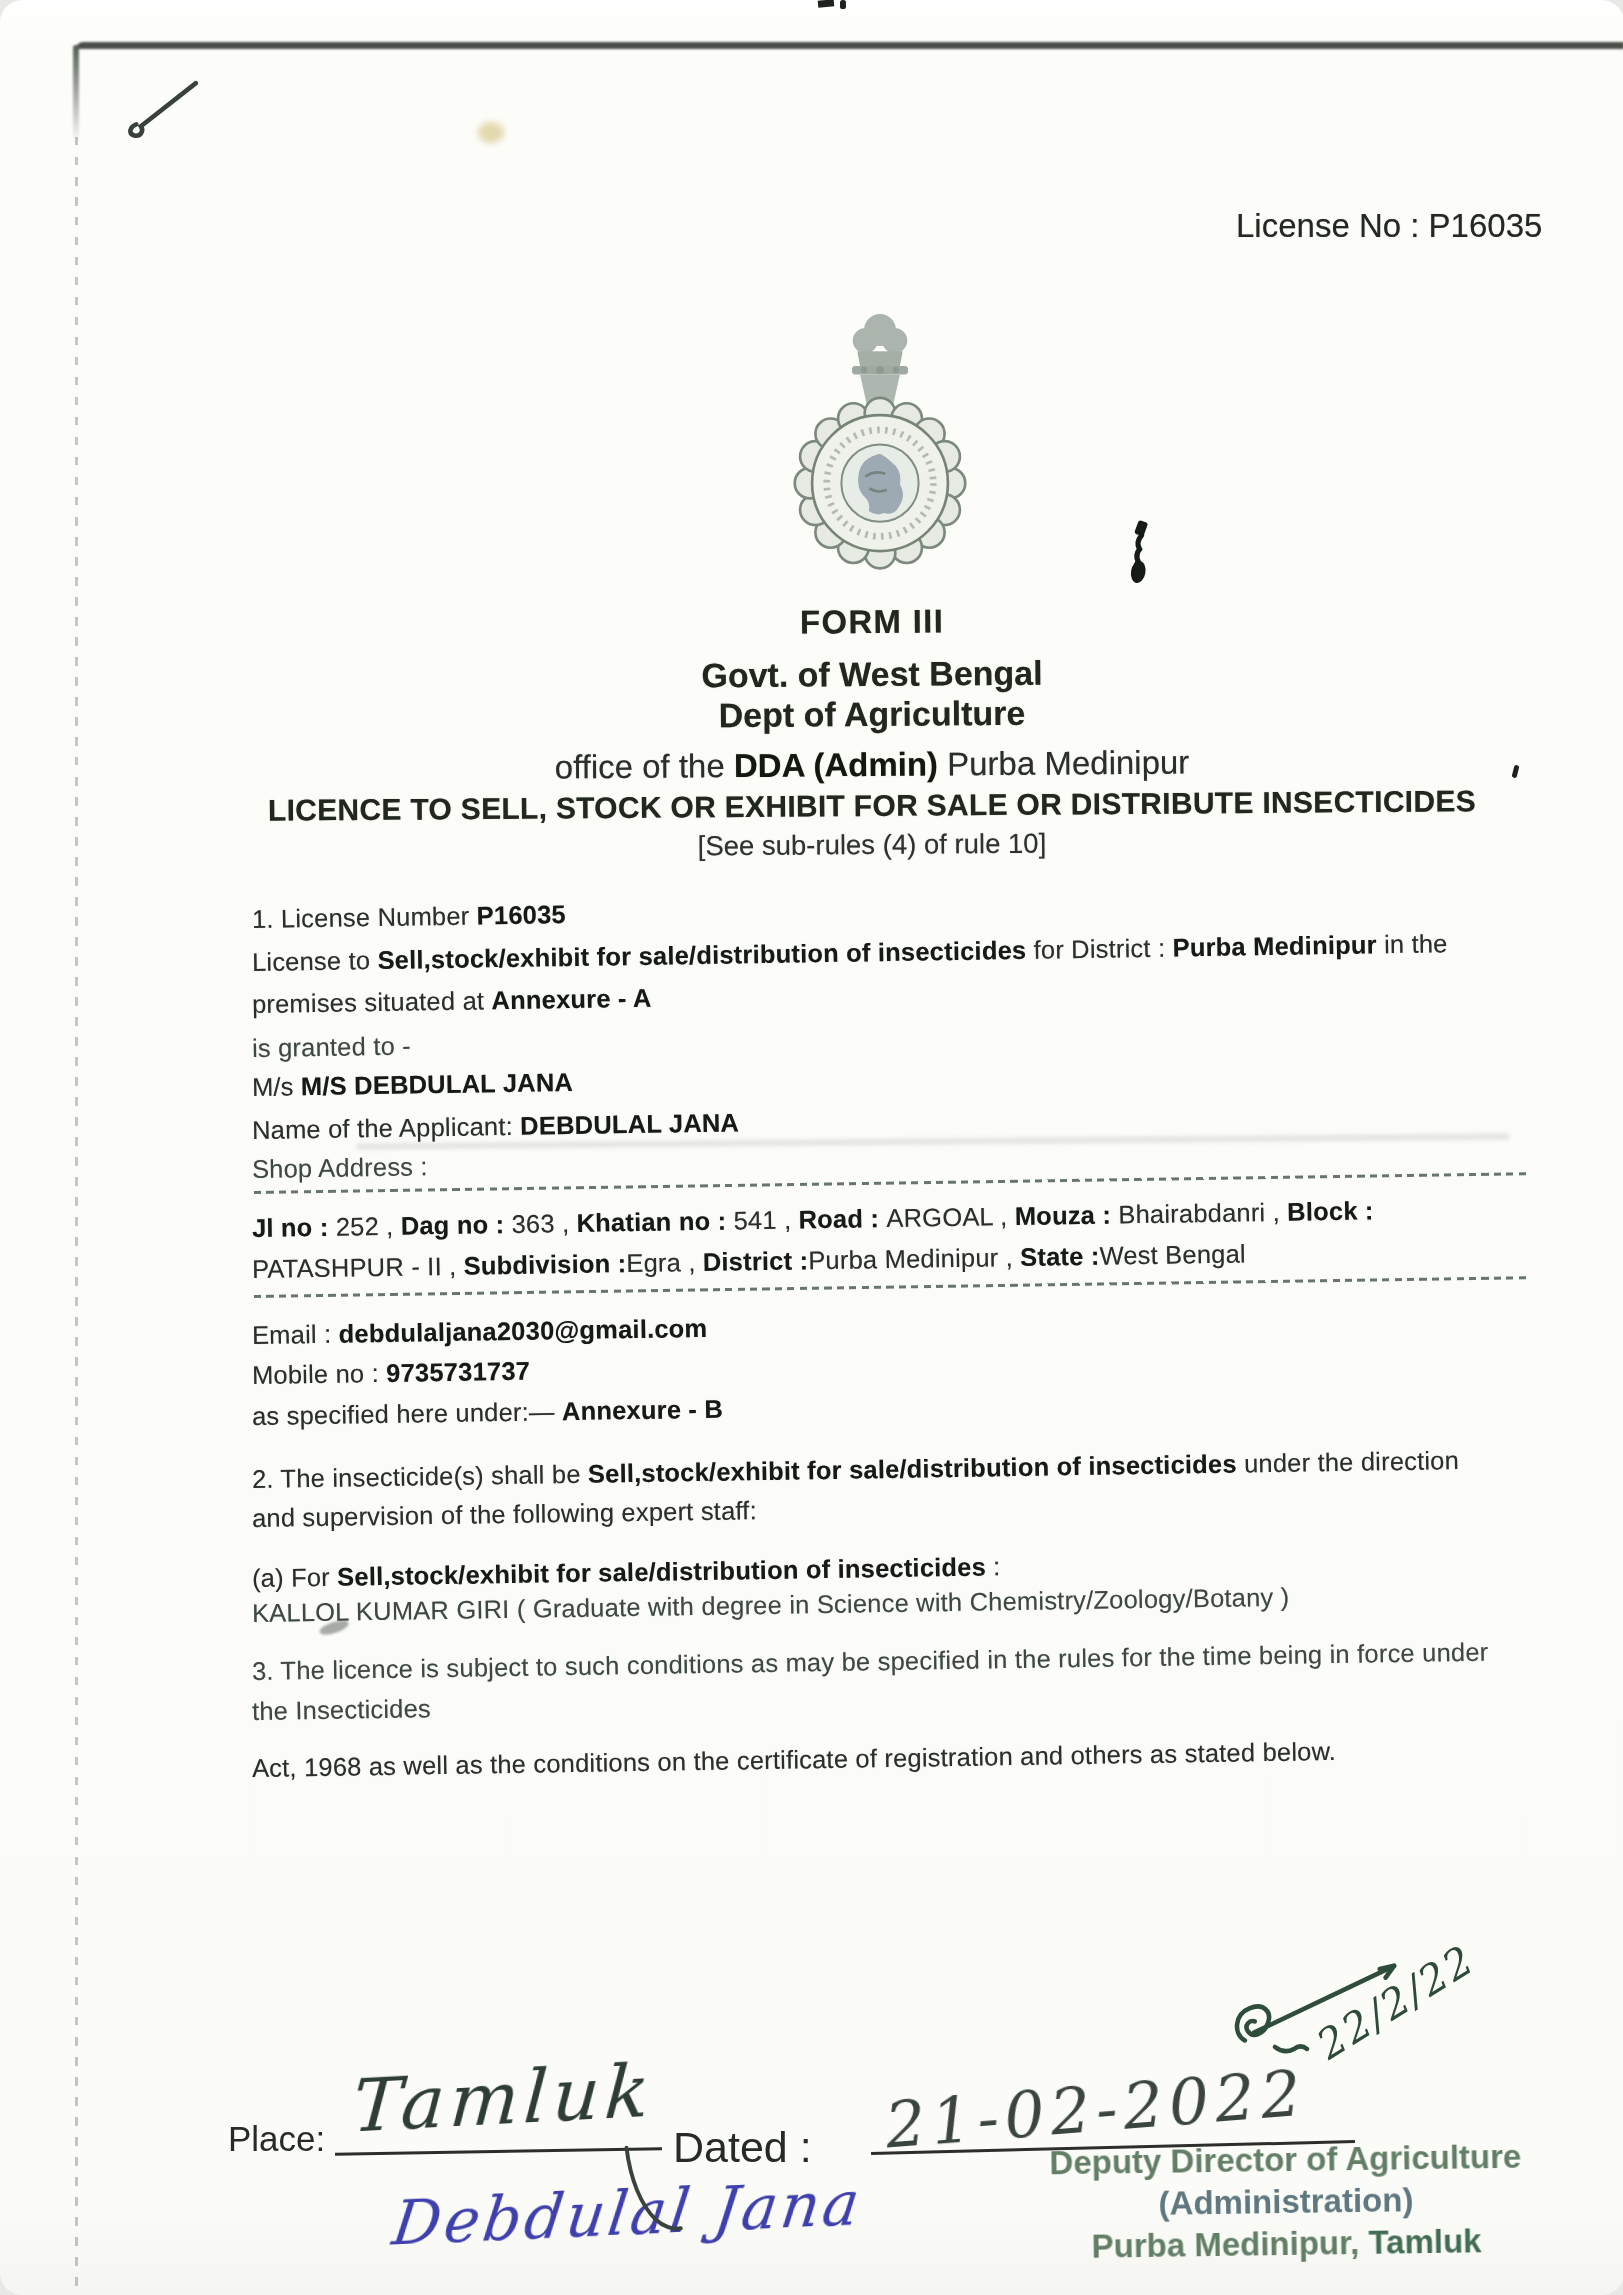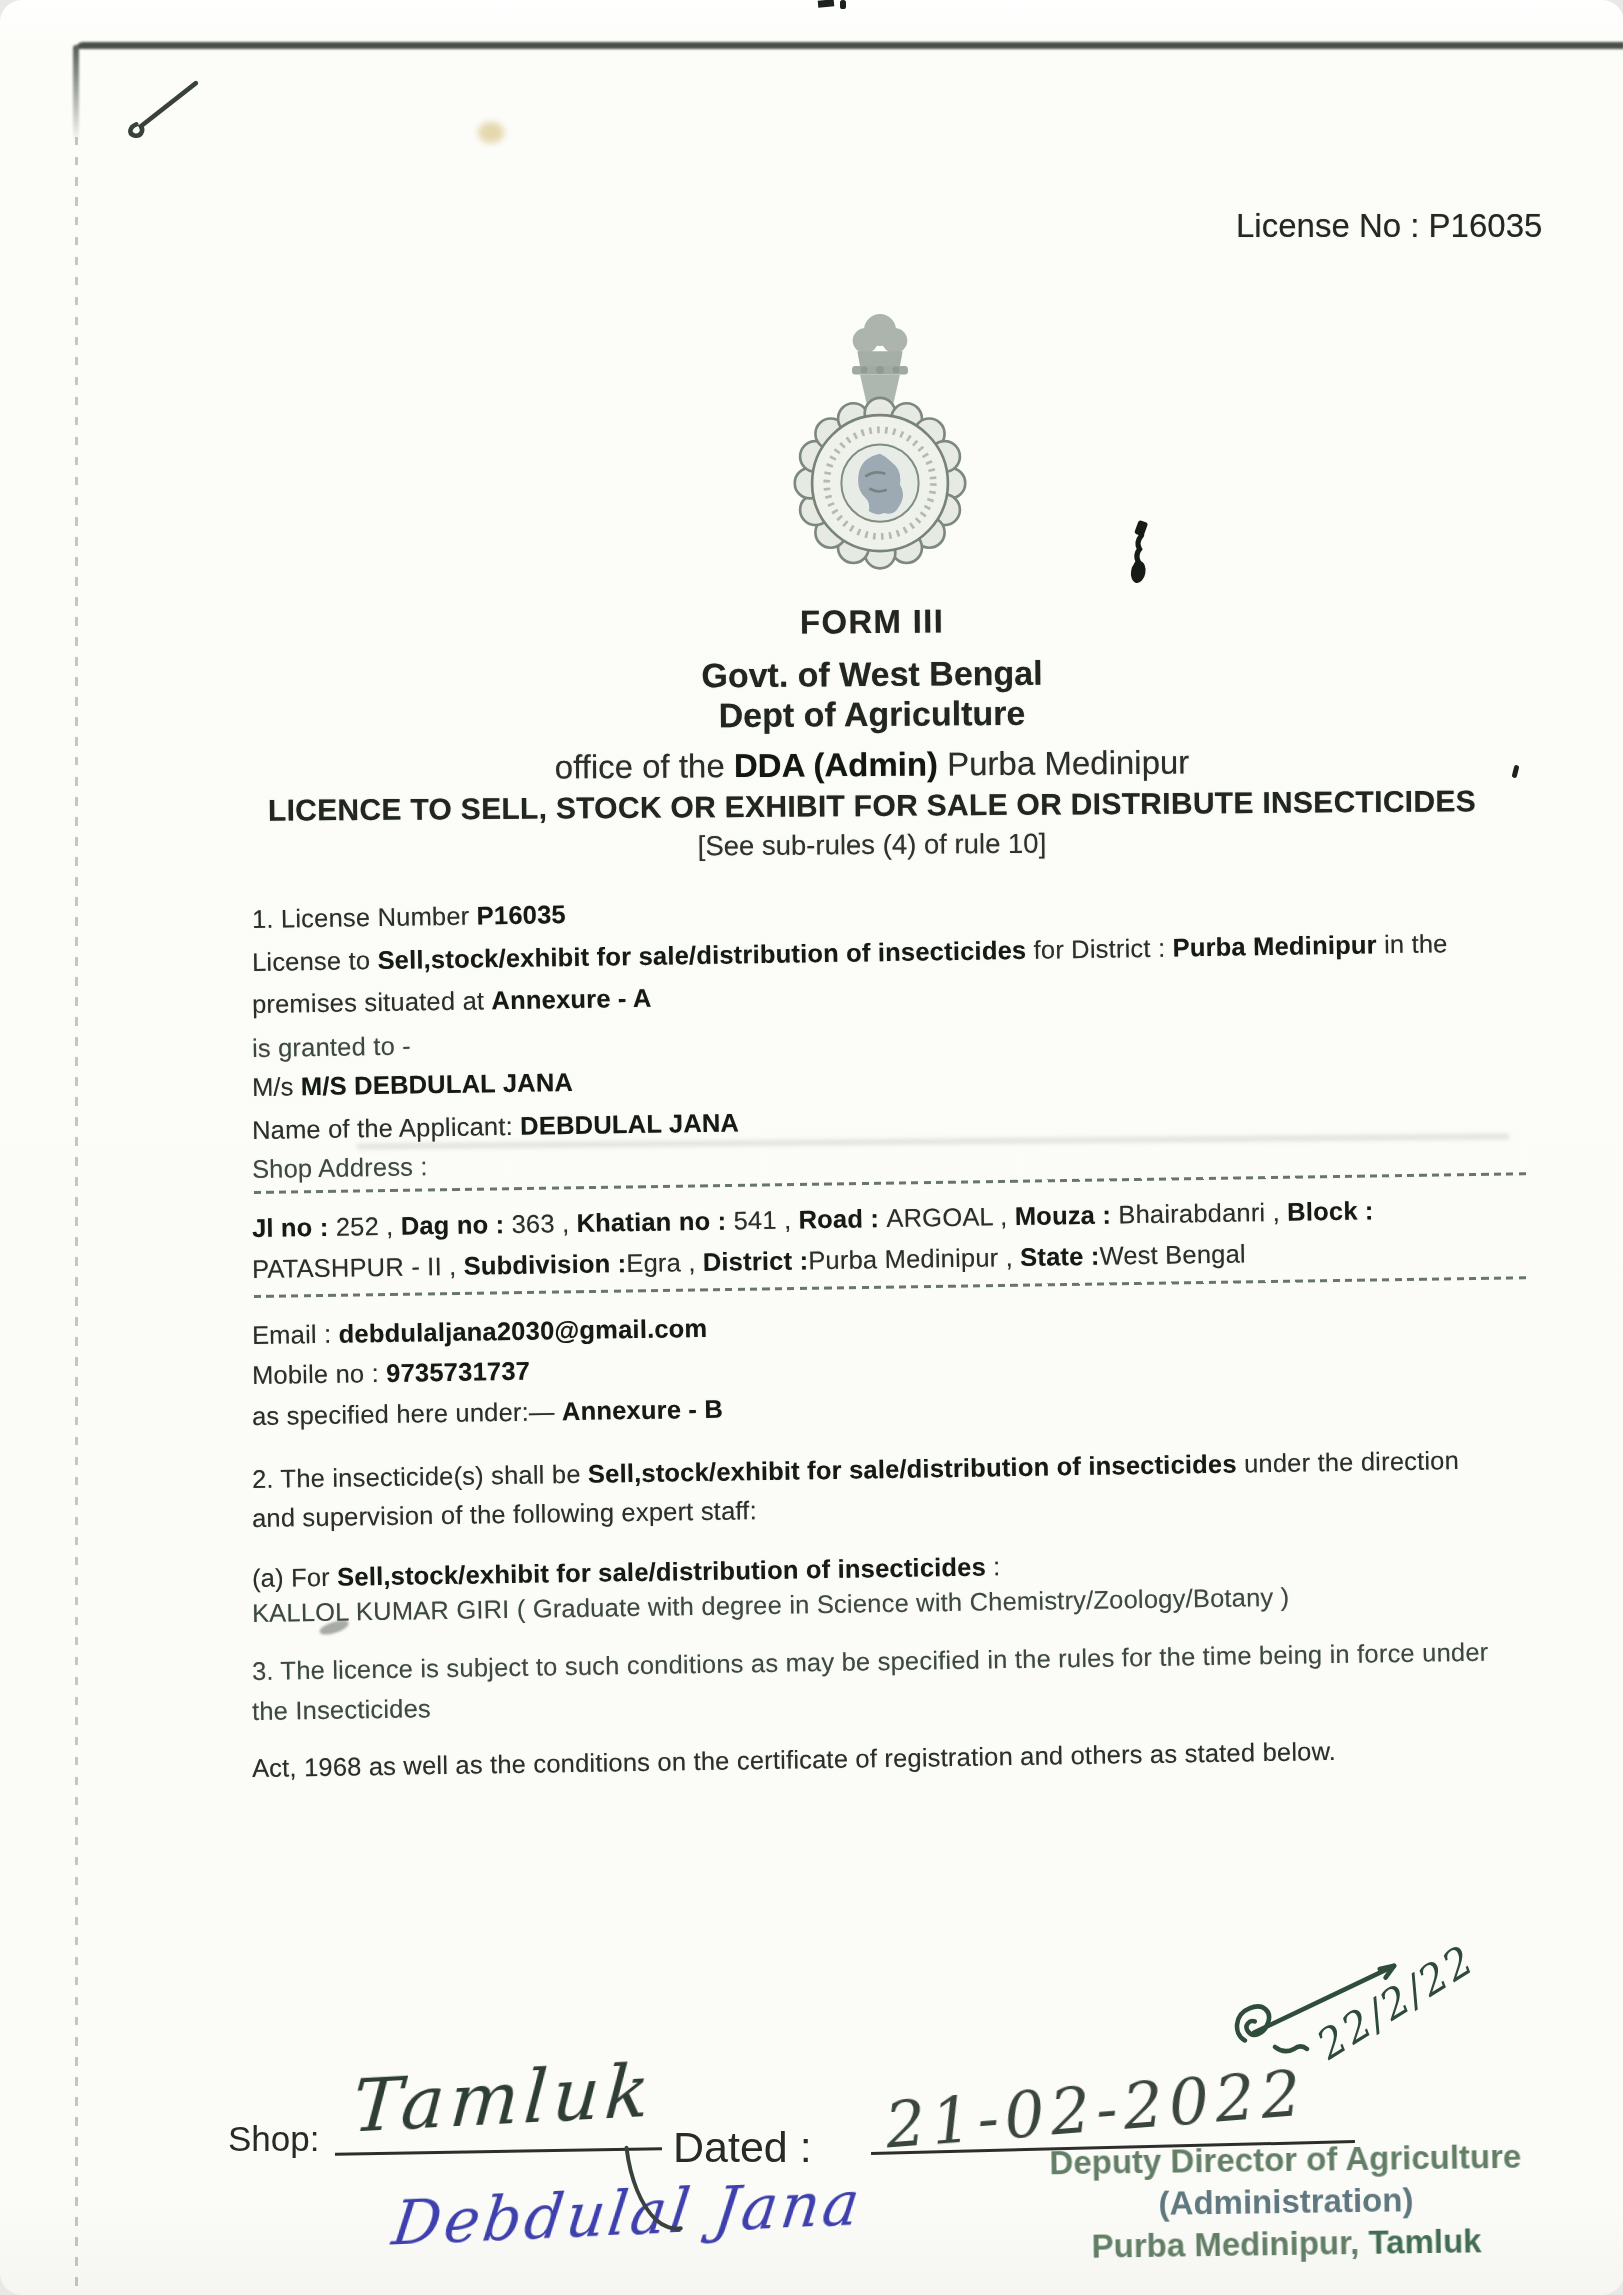--- a/index.html
+++ b/index.html
@@ -154,21 +154,21 @@
 
   <div class="ln" id="c2a"><span>2. The insecticide(s) shall be </span><b>Sell,stock/exhibit for sale/distribution of insecticides</b><span> under the direction</span></div>
   <div class="ln" id="c2b">and supervision of the following expert staff:</div>
   <div class="ln" id="c2c"><span>(a) For </span><b>Sell,stock/exhibit for sale/distribution of insecticides</b><span> :</span></div>
   <div class="ln lt" id="c2d">KALLOL KUMAR GIRI ( Graduate with degree in Science with Chemistry/Zoology/Botany )</div>
 
   <div class="ln lt" id="c3a">3. The licence is subject to such conditions as may be specified in the rules for the time being in force under</div>
   <div class="ln lt" id="c3b">the Insecticides</div>
   <div class="ln" id="c3c">Act, 1968 as well as the conditions on the certificate of registration and others as stated below.</div>
 
-  <div id="place-label">Shop:</div>
+  <div id="place-label">Place:</div>
   <div id="place-line"></div>
   <div class="hw" id="place-hw">Tamluk</div>
   <div id="dated-label">Dated :</div>
   <div id="dated-line"></div>
   <div class="hw" id="dated-hw">21-02-2022</div>
   <div class="hw" id="sig-hw">Debdulal Jana</div>
 
   <div class="hw" id="officer-note">22/2/22</div>
 
   <div id="stamp">

